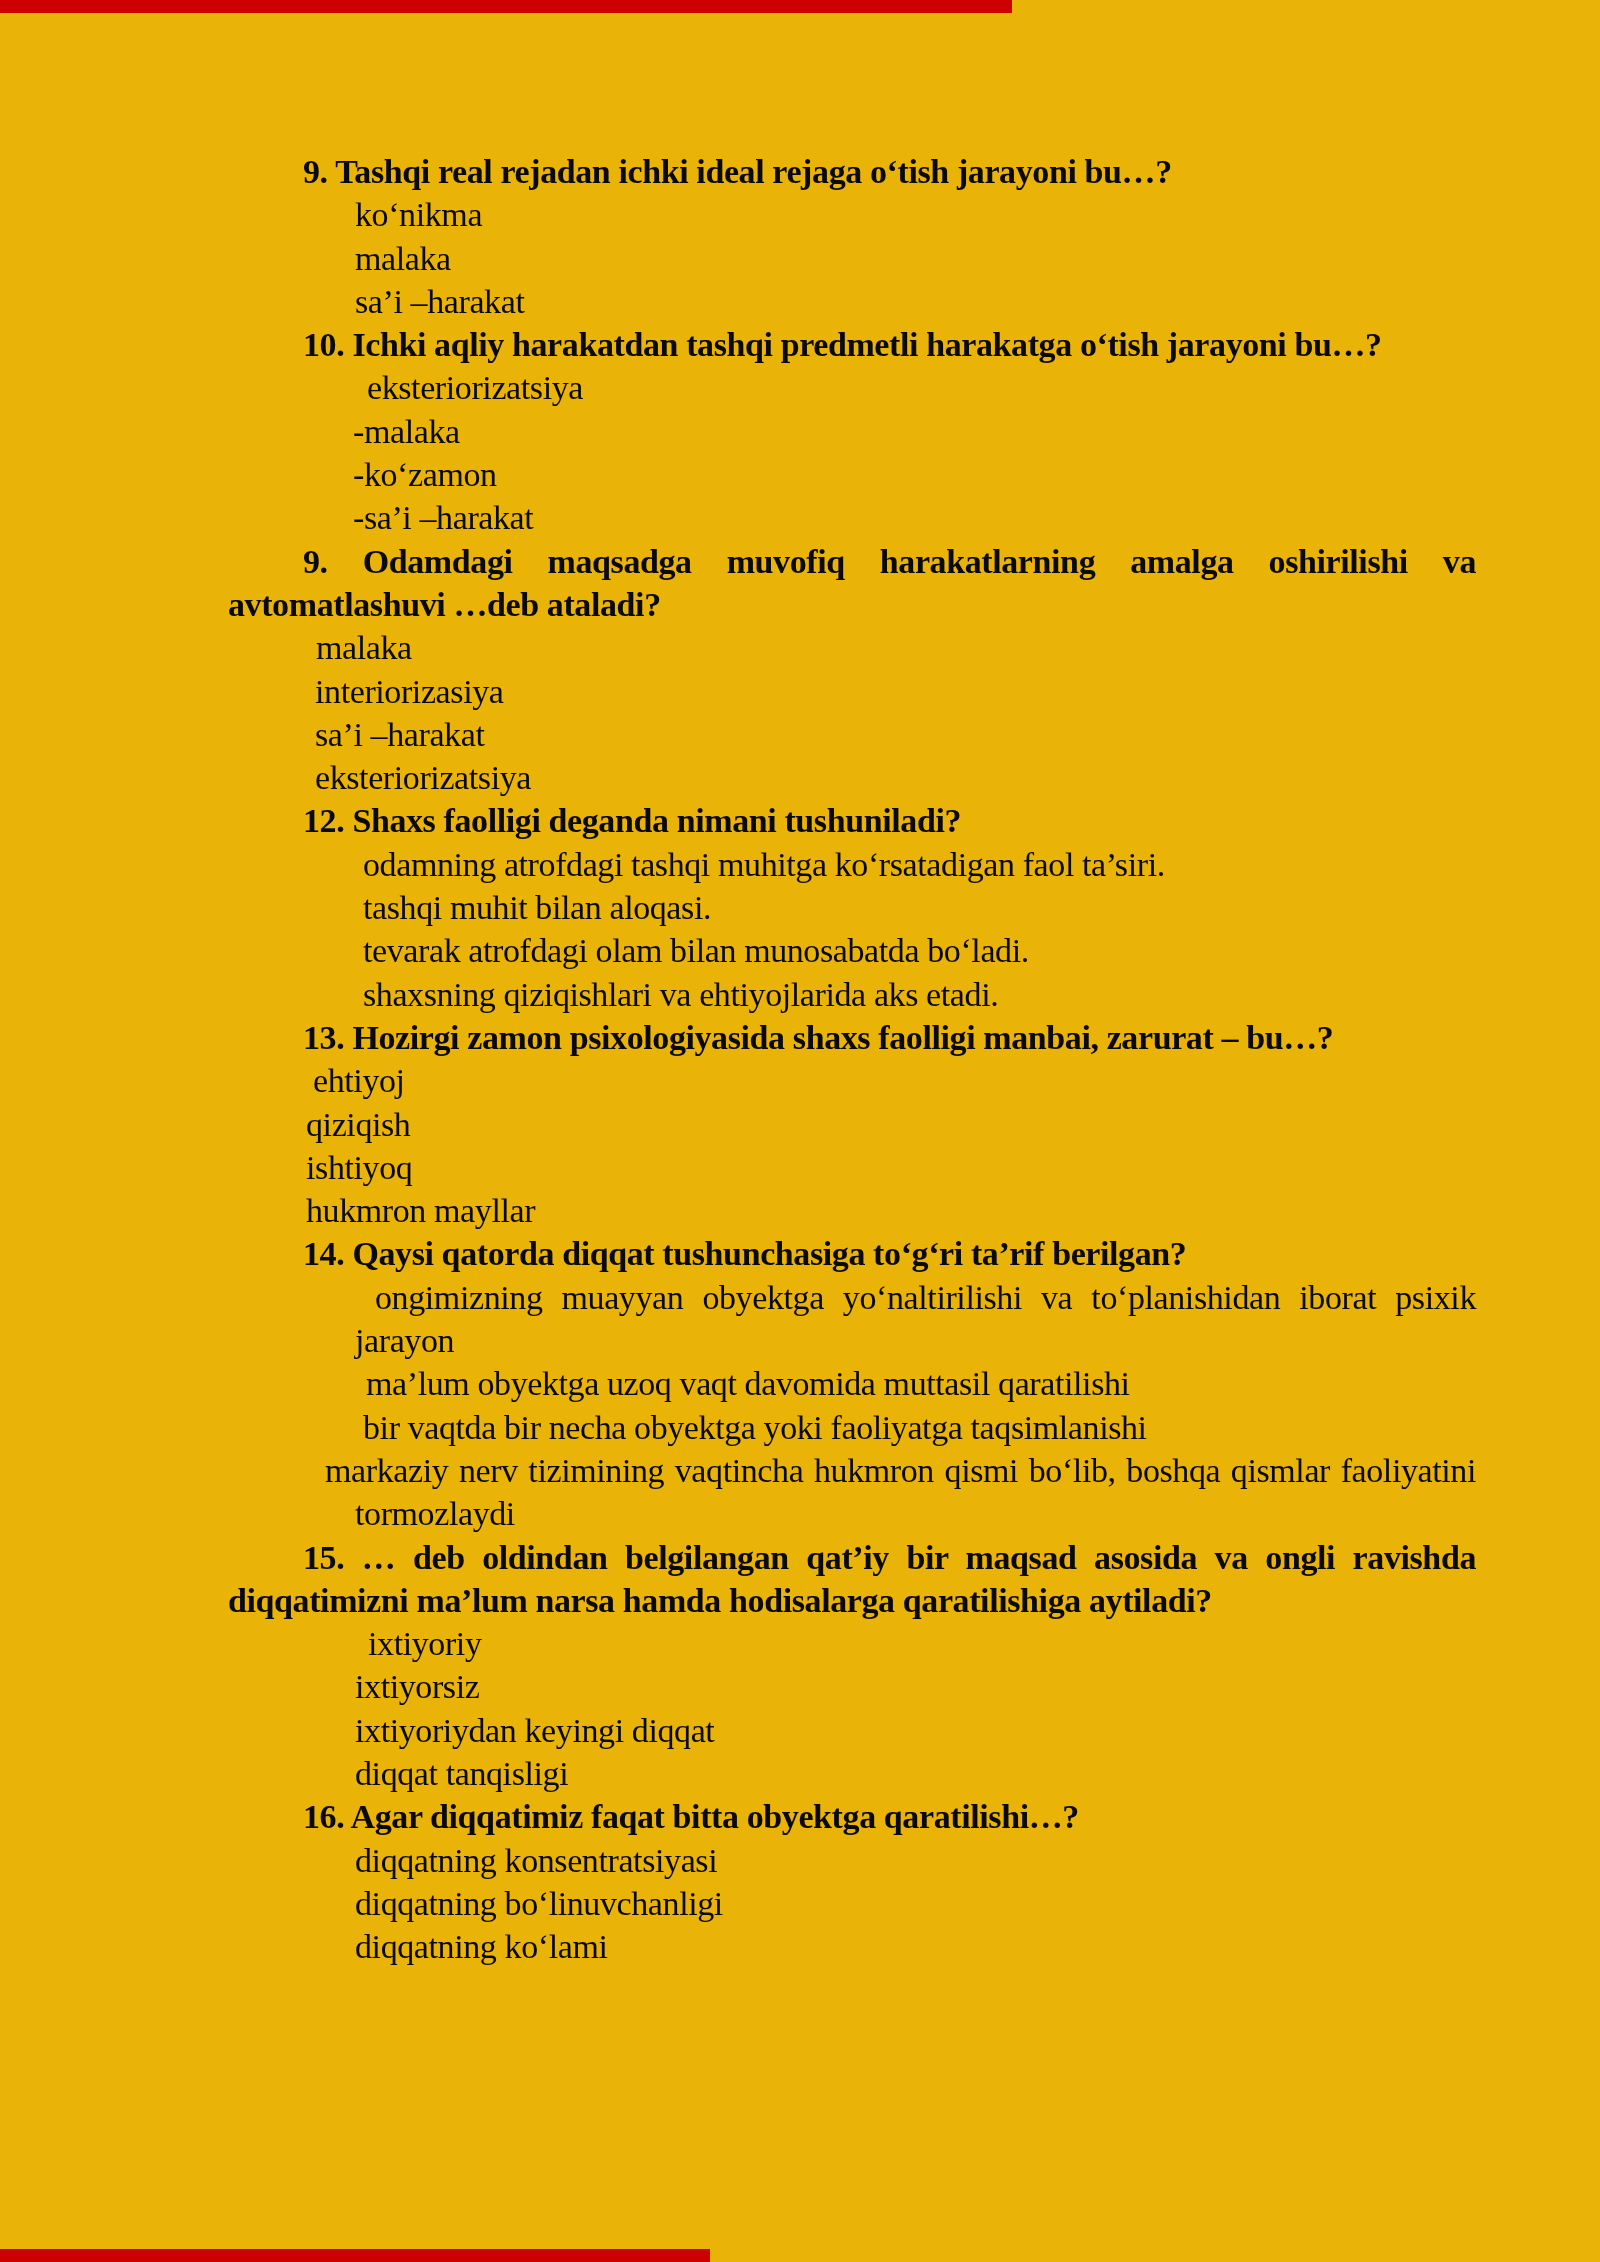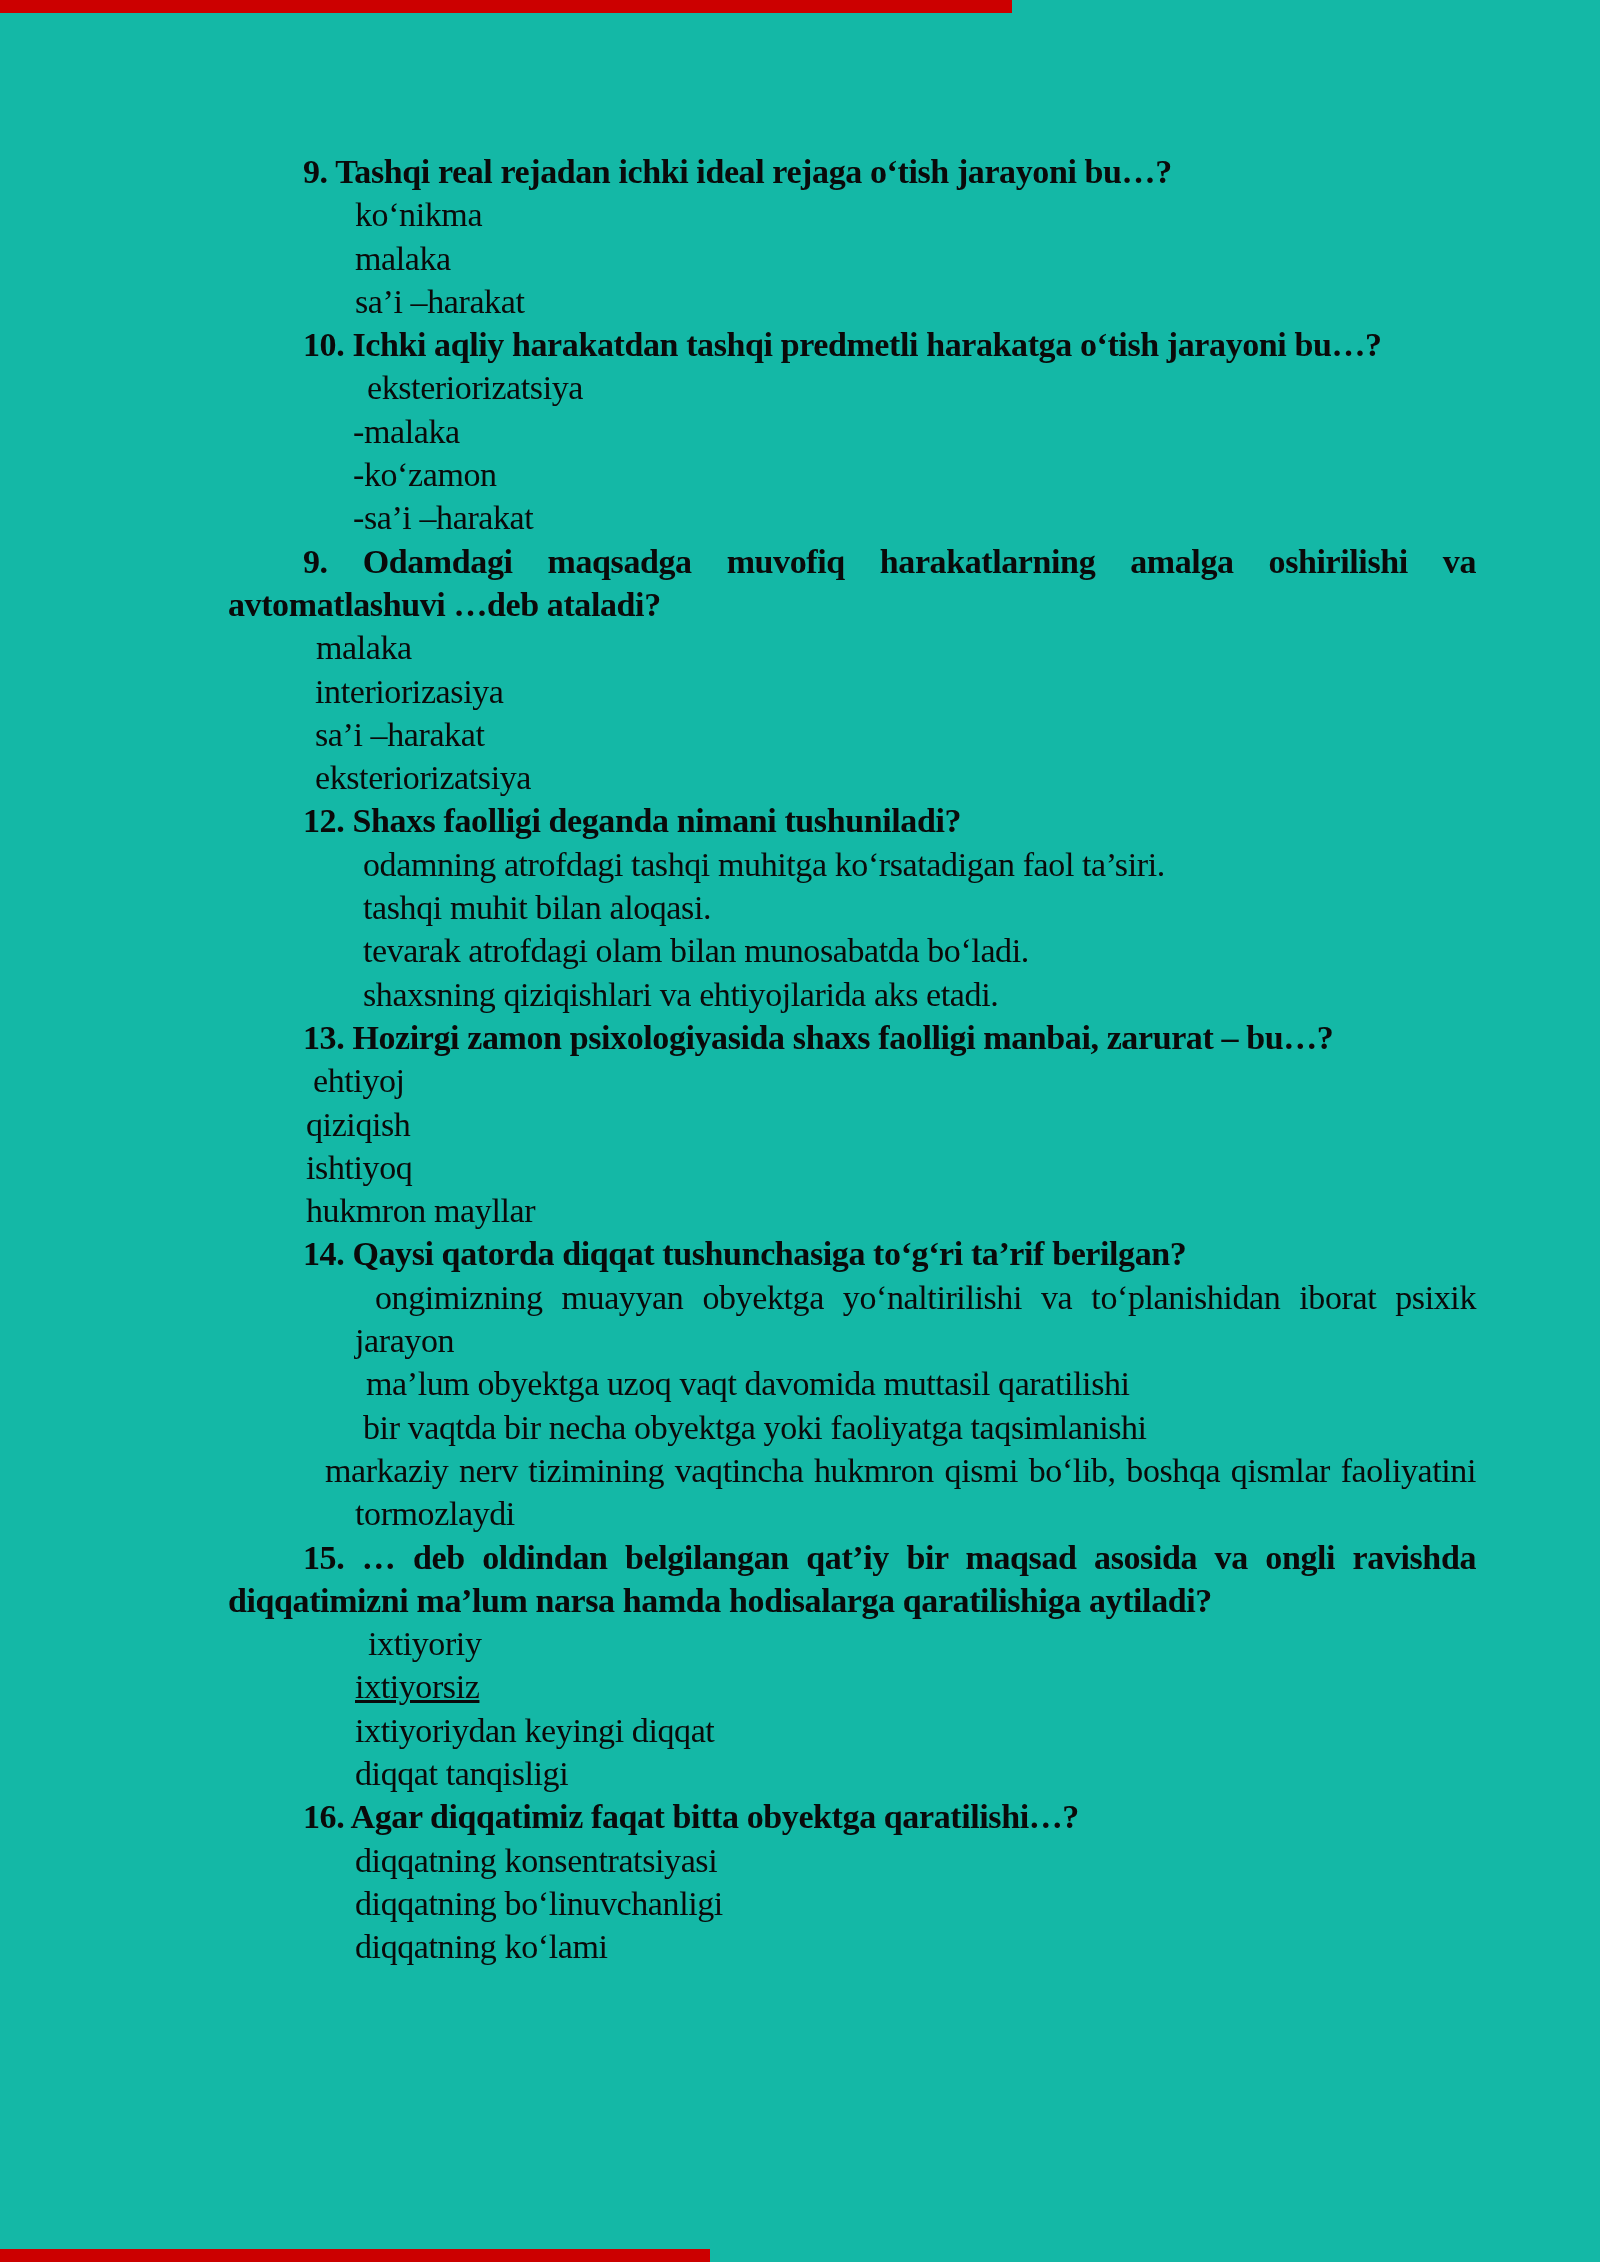--- a/index.html
+++ b/index.html
@@ -6,21 +6,21 @@
   body {
     width: 1600px;
     height: 2262px;
     background: #ffffff;
     position: relative;
     overflow: hidden;
   }
   .page {
     position: absolute;
     inset: 0;
-    background: #14b8a6;
+    background: #eab308;
   }
   .accent-bar {
     position: absolute;
     left: 0;
     height: 13px;
   }
   .accent-bar.top { top: 0; }
   .accent-bar.bottom { bottom: 0; }
   .content {
     position: absolute;
@@ -68,21 +68,21 @@
       <p class="a" style="margin-left: 78px;">qiziqish</p>
       <p class="a" style="margin-left: 78px;">ishtiyoq</p>
       <p class="a" style="margin-left: 78px;">hukmron mayllar</p>
       <p class="q" style="text-indent: 75px;">14. Qaysi qatorda diqqat tushunchasiga to‘g‘ri ta’rif berilgan?</p>
       <p class="a" style="margin-left: 127px; text-indent: 20px;">ongimizning muayyan obyektga yo‘naltirilishi va to‘planishidan iborat psixik jarayon</p>
       <p class="a" style="margin-left: 138px;">ma’lum obyektga uzoq vaqt davomida muttasil qaratilishi</p>
       <p class="a" style="margin-left: 135px;">bir vaqtda bir necha obyektga yoki faoliyatga taqsimlanishi</p>
       <p class="a" style="margin-left: 127px; text-indent: -30px;">markaziy nerv tizimining vaqtincha hukmron qismi bo‘lib, boshqa qismlar faoliyatini tormozlaydi</p>
       <p class="q" style="text-indent: 75px;">15. … deb oldindan belgilangan qat’iy bir maqsad asosida va ongli ravishda diqqatimizni ma’lum narsa hamda hodisalarga qaratilishiga aytiladi?</p>
       <p class="a" style="margin-left: 140px;">ixtiyoriy</p>
-      <p class="a" style="margin-left: 127px; text-decoration: underline;">ixtiyorsiz</p>
+      <p class="a" style="margin-left: 127px;">ixtiyorsiz</p>
       <p class="a" style="margin-left: 127px;">ixtiyoriydan keyingi diqqat</p>
       <p class="a" style="margin-left: 127px;">diqqat tanqisligi</p>
       <p class="q" style="text-indent: 75px;">16. Agar diqqatimiz faqat bitta obyektga qaratilishi…?</p>
       <p class="a" style="margin-left: 127px;">diqqatning konsentratsiyasi</p>
       <p class="a" style="margin-left: 127px;">diqqatning bo‘linuvchanligi</p>
       <p class="a" style="margin-left: 127px;">diqqatning ko‘lami</p>
     </div>
   <div class="accent-bar bottom" style="background: rgb(204, 0, 0); width: 710px; height: 13px;"></div>
 </div>
 

